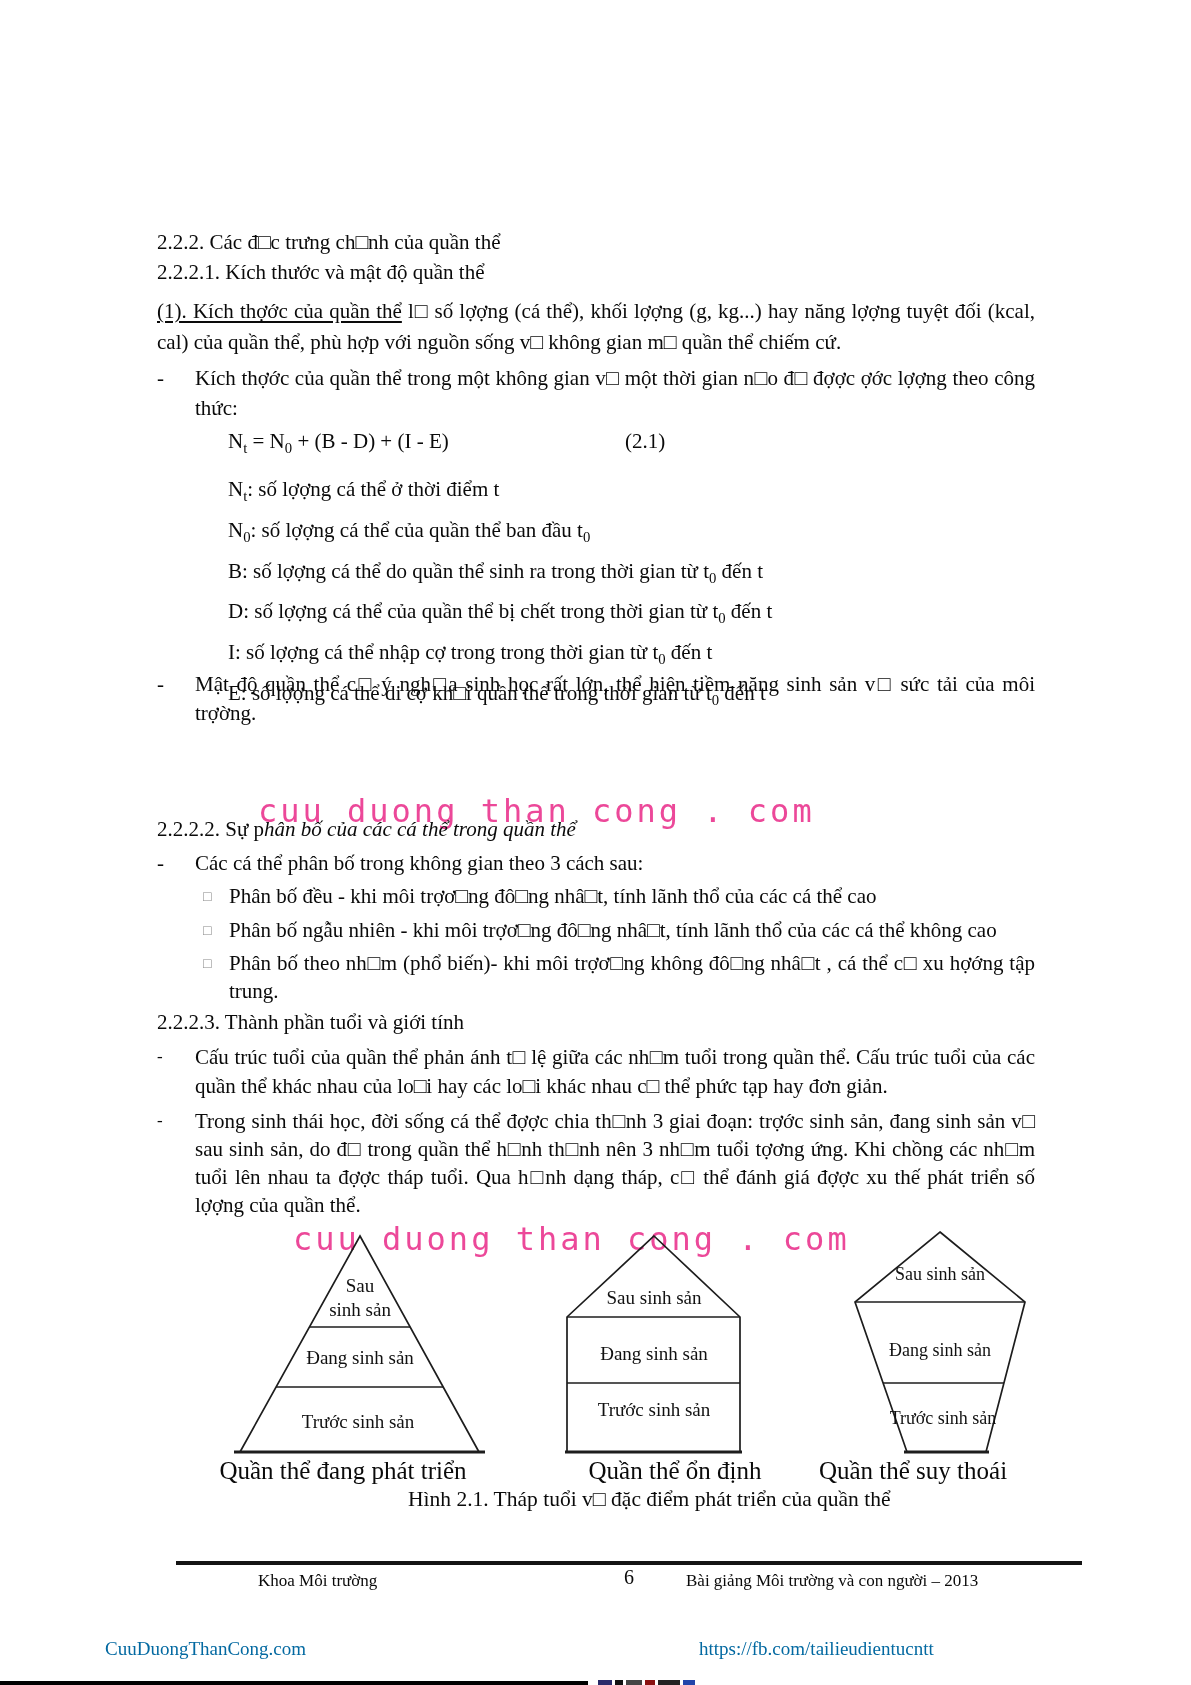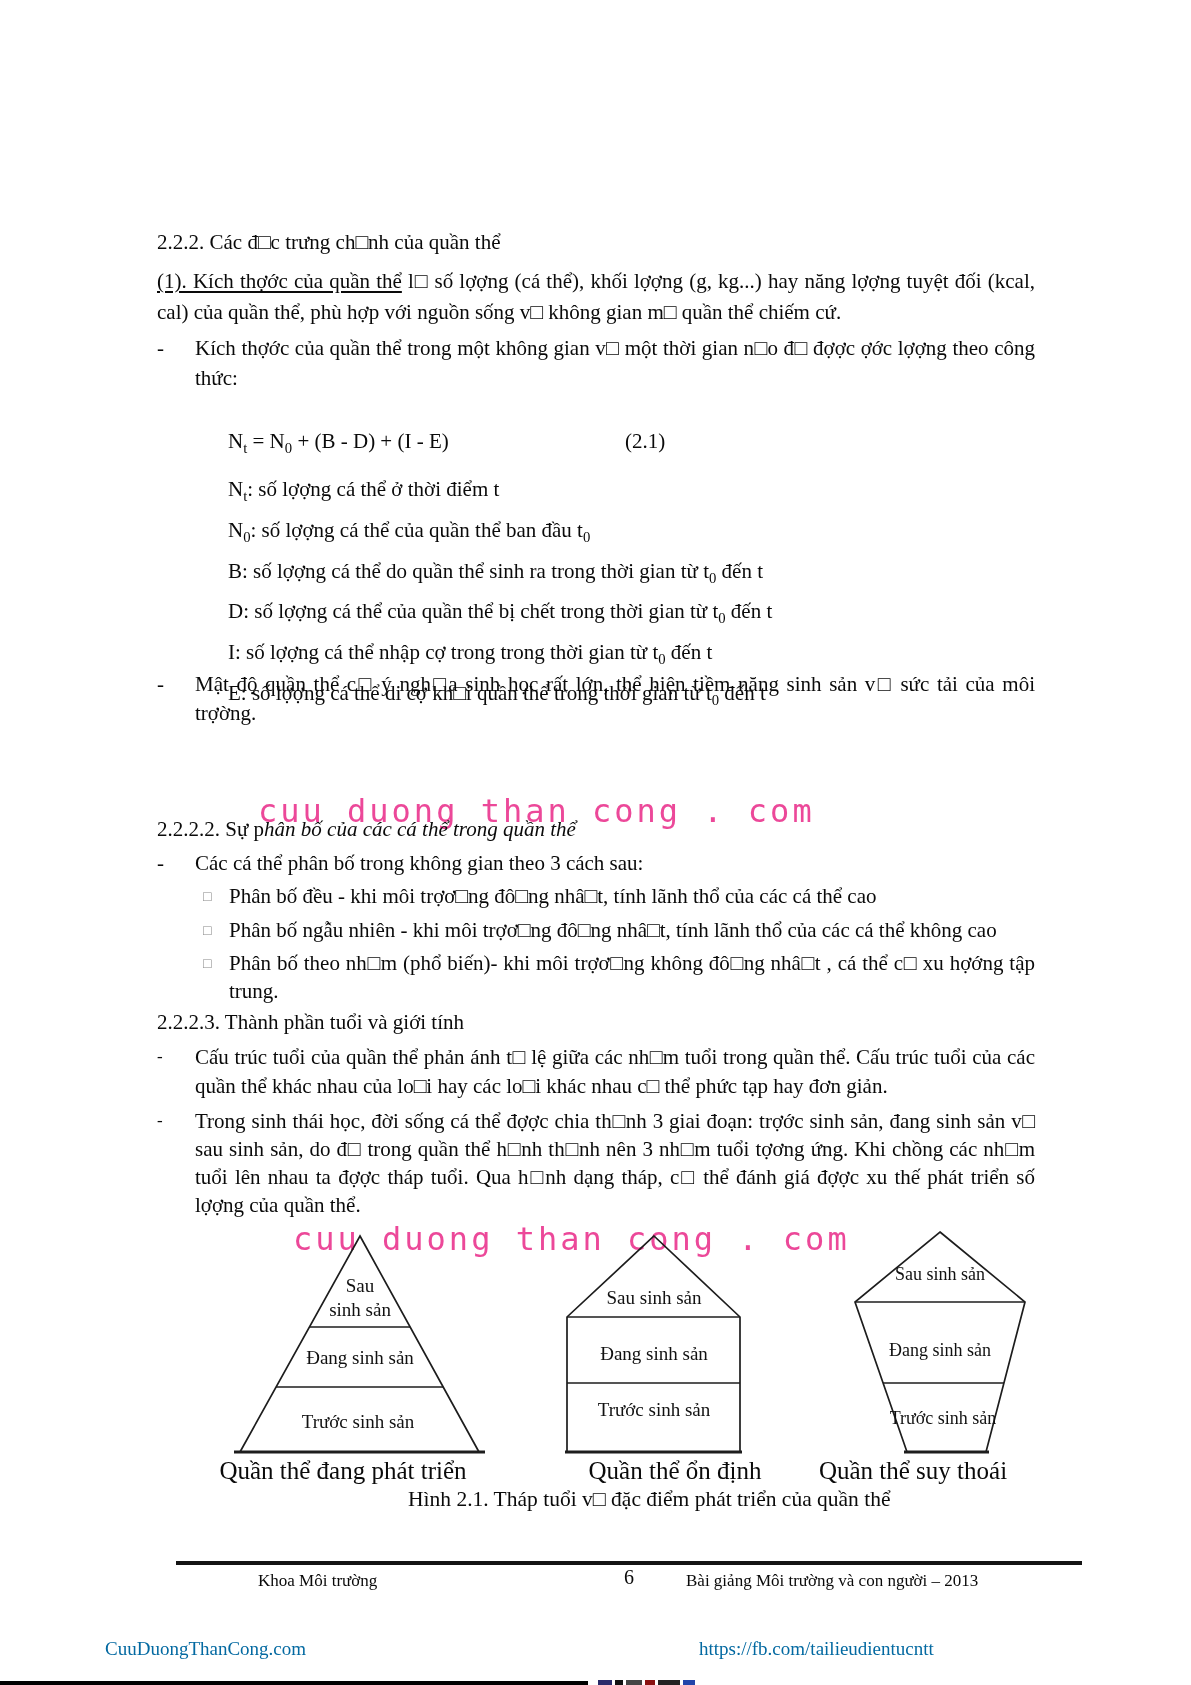--- a/index.html
+++ b/index.html
@@ -50,20 +50,21 @@
 <body>
 
 <div class="page">
 
   <div class="watermark" style="left:258px;top:792px;">cuu duong than cong . com</div>
   <div class="watermark" style="left:293px;top:1220px;">cuu duong than cong . com</div>
 
 
   <div class="blk" style="top:228px;">
     <div class="h" style="line-height:28px;">2.2.2. Các đ□c trưng ch□nh của quần thể</div>
+    <div class="h" style="margin-top:2px;line-height:28px;">2.2.2.1. Kích thước và mật độ quần thể</div>
     <div class="para" style="margin-top:10px;line-height:30.5px;">
       <span class="u">(1). Kích thợớc của quần thể</span><span> l□ số lợợng (cá thể), khối lợợng (g, kg...) hay năng lợợng tuyệt đối (kcal, cal) của quần thể, phù hợp với nguồn sống v□ không gian m□ quần thể chiếm cứ.</span>
     </div>
     <div class="bullet" style="margin-top:6px;">
       <span class="dash">-</span>
       <span>Kích thợớc của quần thể trong một không gian v□ một thời gian n□o đ□ đợợc ợớc lợợng theo công thức:</span>
     </div>
   </div>
 
   <div class="blk" style="top:424px;">

